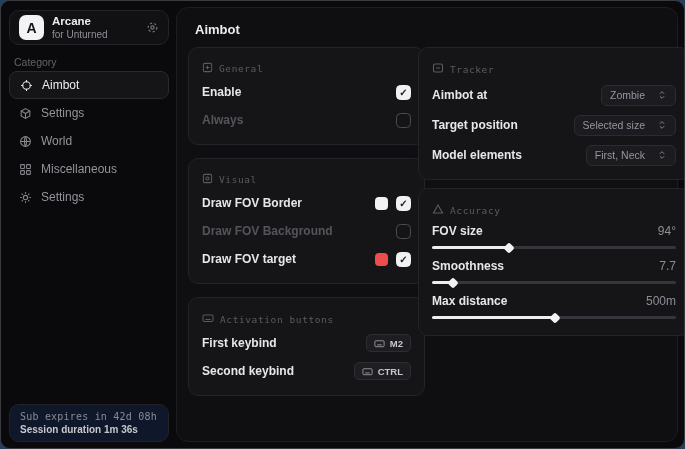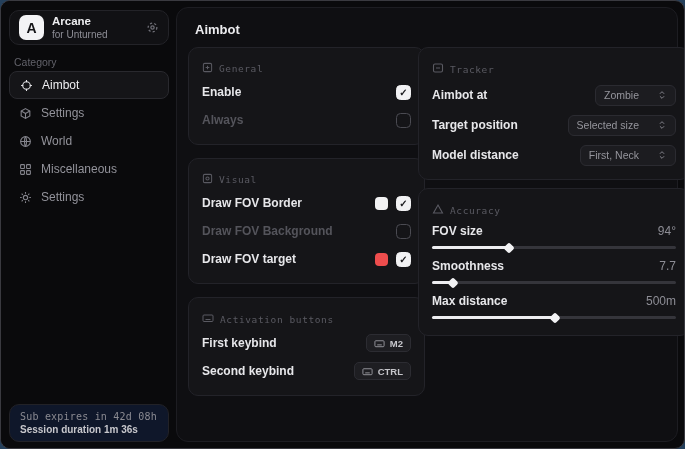--- a/index.html
+++ b/index.html
@@ -106,21 +106,21 @@
   
   .keybind {
     display:flex; align-items:center; gap:5px;
     height:18px; padding:0 7px; border-radius:5px;
     background:#1e1e22; border:1px solid #2c2c32;
     color:#c6c6cb; font-size:9.5px; font-weight:600; cursor:pointer;
   }
   .keybind svg { color:#9a9aa1; }
   
   .selectbox {
-    display:flex; align-items:center; gap:18px;
+    display:flex; align-items:center; gap:12px;
     height:21px; padding:0 8px; border-radius:6px;
     background:#1c1c20; border:1px solid #2b2b31;
     color:#95959c; font-size:10.5px; cursor:pointer;
   }
   .selectbox svg { color:#83838b; }
   
   .acc-group { margin-top:7px; }
   .acc-head { display:flex; align-items:center; justify-content:space-between; }
   .acc-value { color:#8d8d95; font-size:12px; }
   .slider { position:relative; height:9px; margin-top:5px; cursor:pointer; }
@@ -332,21 +332,21 @@
         <div class="row">
           <span class="row-label">Target position</span>
           <span class="selectbox">
             <span>Selected size</span>
             <svg width="10" height="10" viewBox="0 0 24 24" fill="none" stroke="currentColor" stroke-width="2.4">
               <path d="M7 9l5-5 5 5M7 15l5 5 5-5"></path>
             </svg>
           </span>
         </div>
         <div class="row">
-          <span class="row-label">Model distance</span>
+          <span class="row-label">Model elements</span>
           <span class="selectbox">
             <span>First, Neck</span>
             <svg width="10" height="10" viewBox="0 0 24 24" fill="none" stroke="currentColor" stroke-width="2.4">
               <path d="M7 9l5-5 5 5M7 15l5 5 5-5"></path>
             </svg>
           </span>
         </div>
       </div>
 
       <div class="card">

